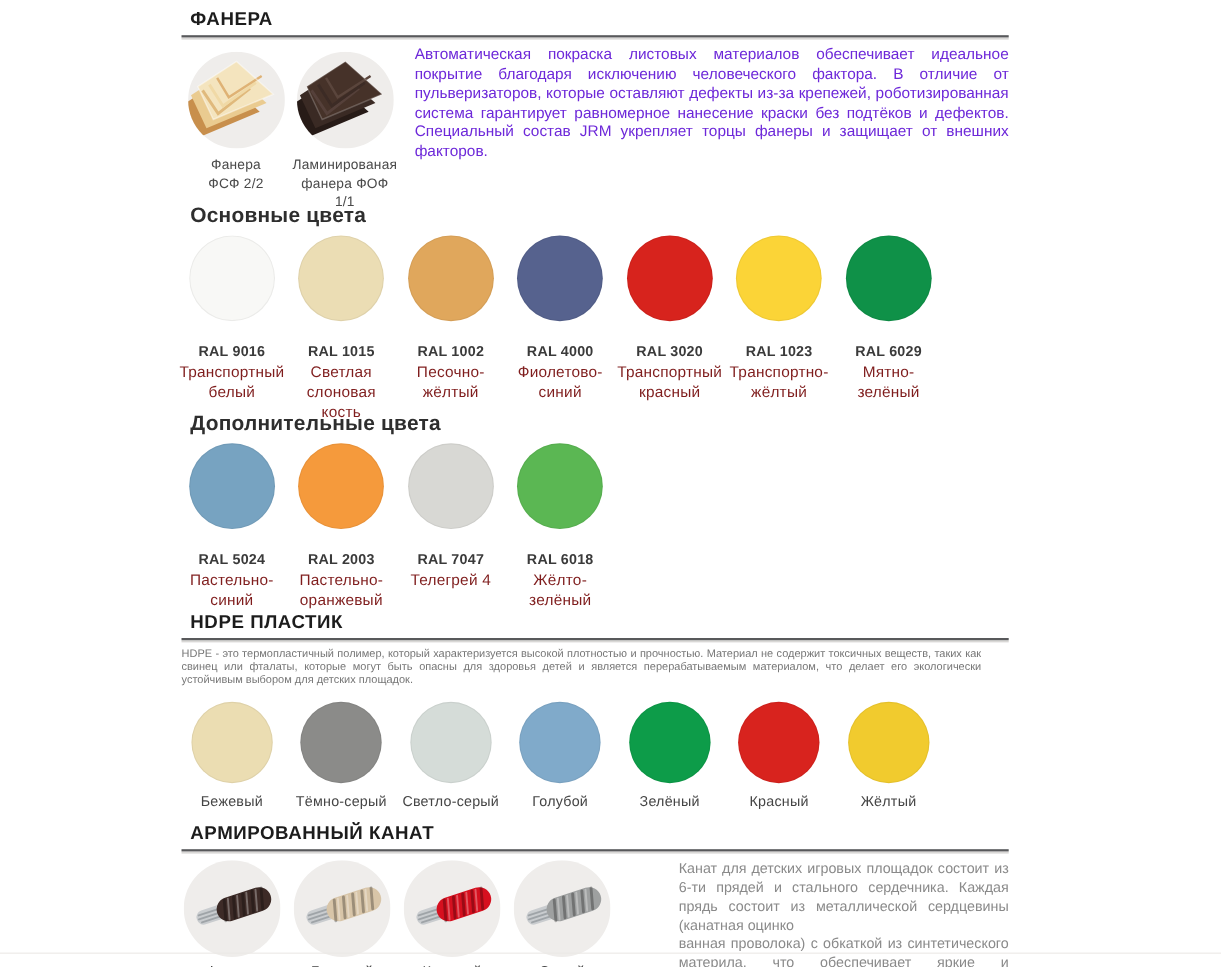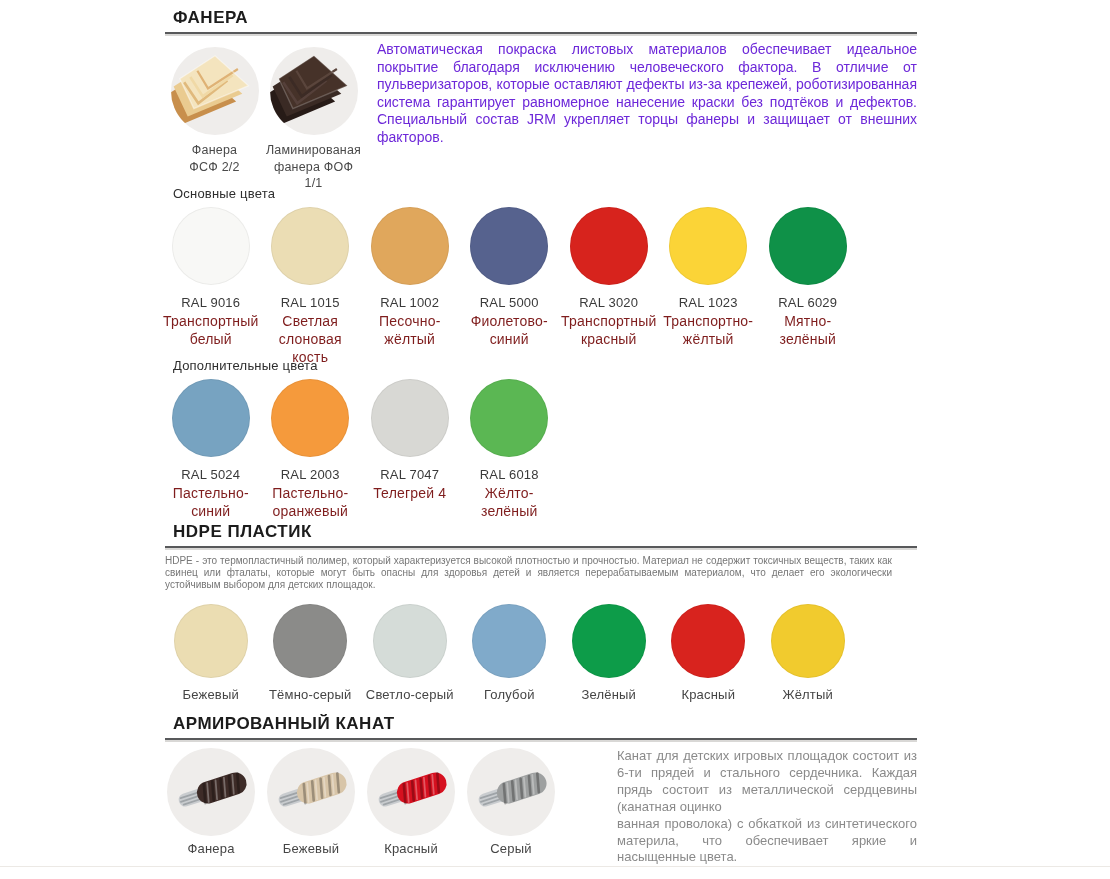--- a/index.html
+++ b/index.html
@@ -21,33 +21,33 @@
   .mat { width:99px; text-align:center; }
   .mat-label {
     margin-top:7px; font-size:12.5px; line-height:1.32; color:#4a4a4a;
     white-space:pre-line; letter-spacing:.2px;
   }
   .ply-desc {
     width:540px; margin-left:auto; margin-top:-6px;
     font-size:14px; line-height:1.25; color:#6d28d9; text-align:justify;
   }
 
-  .subhead { font-size:13px; font-weight:400; color:#2e2e2e; margin-left:8px; letter-spacing:.2px; }
+  .subhead { font-size:19px; font-weight:700; color:#2e2e2e; margin-left:8px; letter-spacing:.2px; }
   .subhead.row1 { margin-top:-6px; }
   .subhead.row2 { margin-top:-8px; }
 
   
   .swatch-row { display:flex; margin-left:-4px; margin-top:6px; }
   .swatch { width:99.5px; text-align:center; }
   .circle {
     width:78px; height:78px; border-radius:50%; margin:0 auto;
     box-shadow: inset 0 0 0 1px rgba(0,0,0,.05);
   }
   .hdpe-row .circle { width:74px; height:74px; }
-  .code { margin-top:10px; font-size:13px; font-weight:400; color:#3a3a3a; letter-spacing:.2px; }
+  .code { margin-top:20px; font-size:13px; font-weight:700; color:#3a3a3a; letter-spacing:.2px; }
   .cname { margin-top:2px; font-size:14px; line-height:1.3; color:#7f1d1d; white-space:pre-line; letter-spacing:.2px; }
 
   .hdpe-title { margin-top:2px; }
   .hdpe-desc {
     margin-top:7px; width:727px; font-size:10px; line-height:1.16;
     color:#767676; text-align:justify;
   }
   .hdpe-row { margin-top:14px; }
   .hdpe-row .cname { margin-top:9px; font-size:13px; color:#454545; }
 
@@ -133,21 +133,21 @@
 слоновая кость</div>
     </div>
     <div class="swatch">
       <div class="circle" style="background-color: rgb(224, 167, 92);"></div>
       <div class="code">RAL 1002</div>
       <div class="cname">Песочно-
 жёлтый</div>
     </div>
     <div class="swatch">
       <div class="circle" style="background-color: rgb(86, 98, 142);"></div>
-      <div class="code">RAL 5000</div>
+      <div class="code">RAL 4000</div>
       <div class="cname">Фиолетово-
 синий</div>
     </div>
     <div class="swatch">
       <div class="circle" style="background-color: rgb(215, 35, 29);"></div>
       <div class="code">RAL 3020</div>
       <div class="cname">Транспортный
 красный</div>
     </div>
     <div class="swatch">

